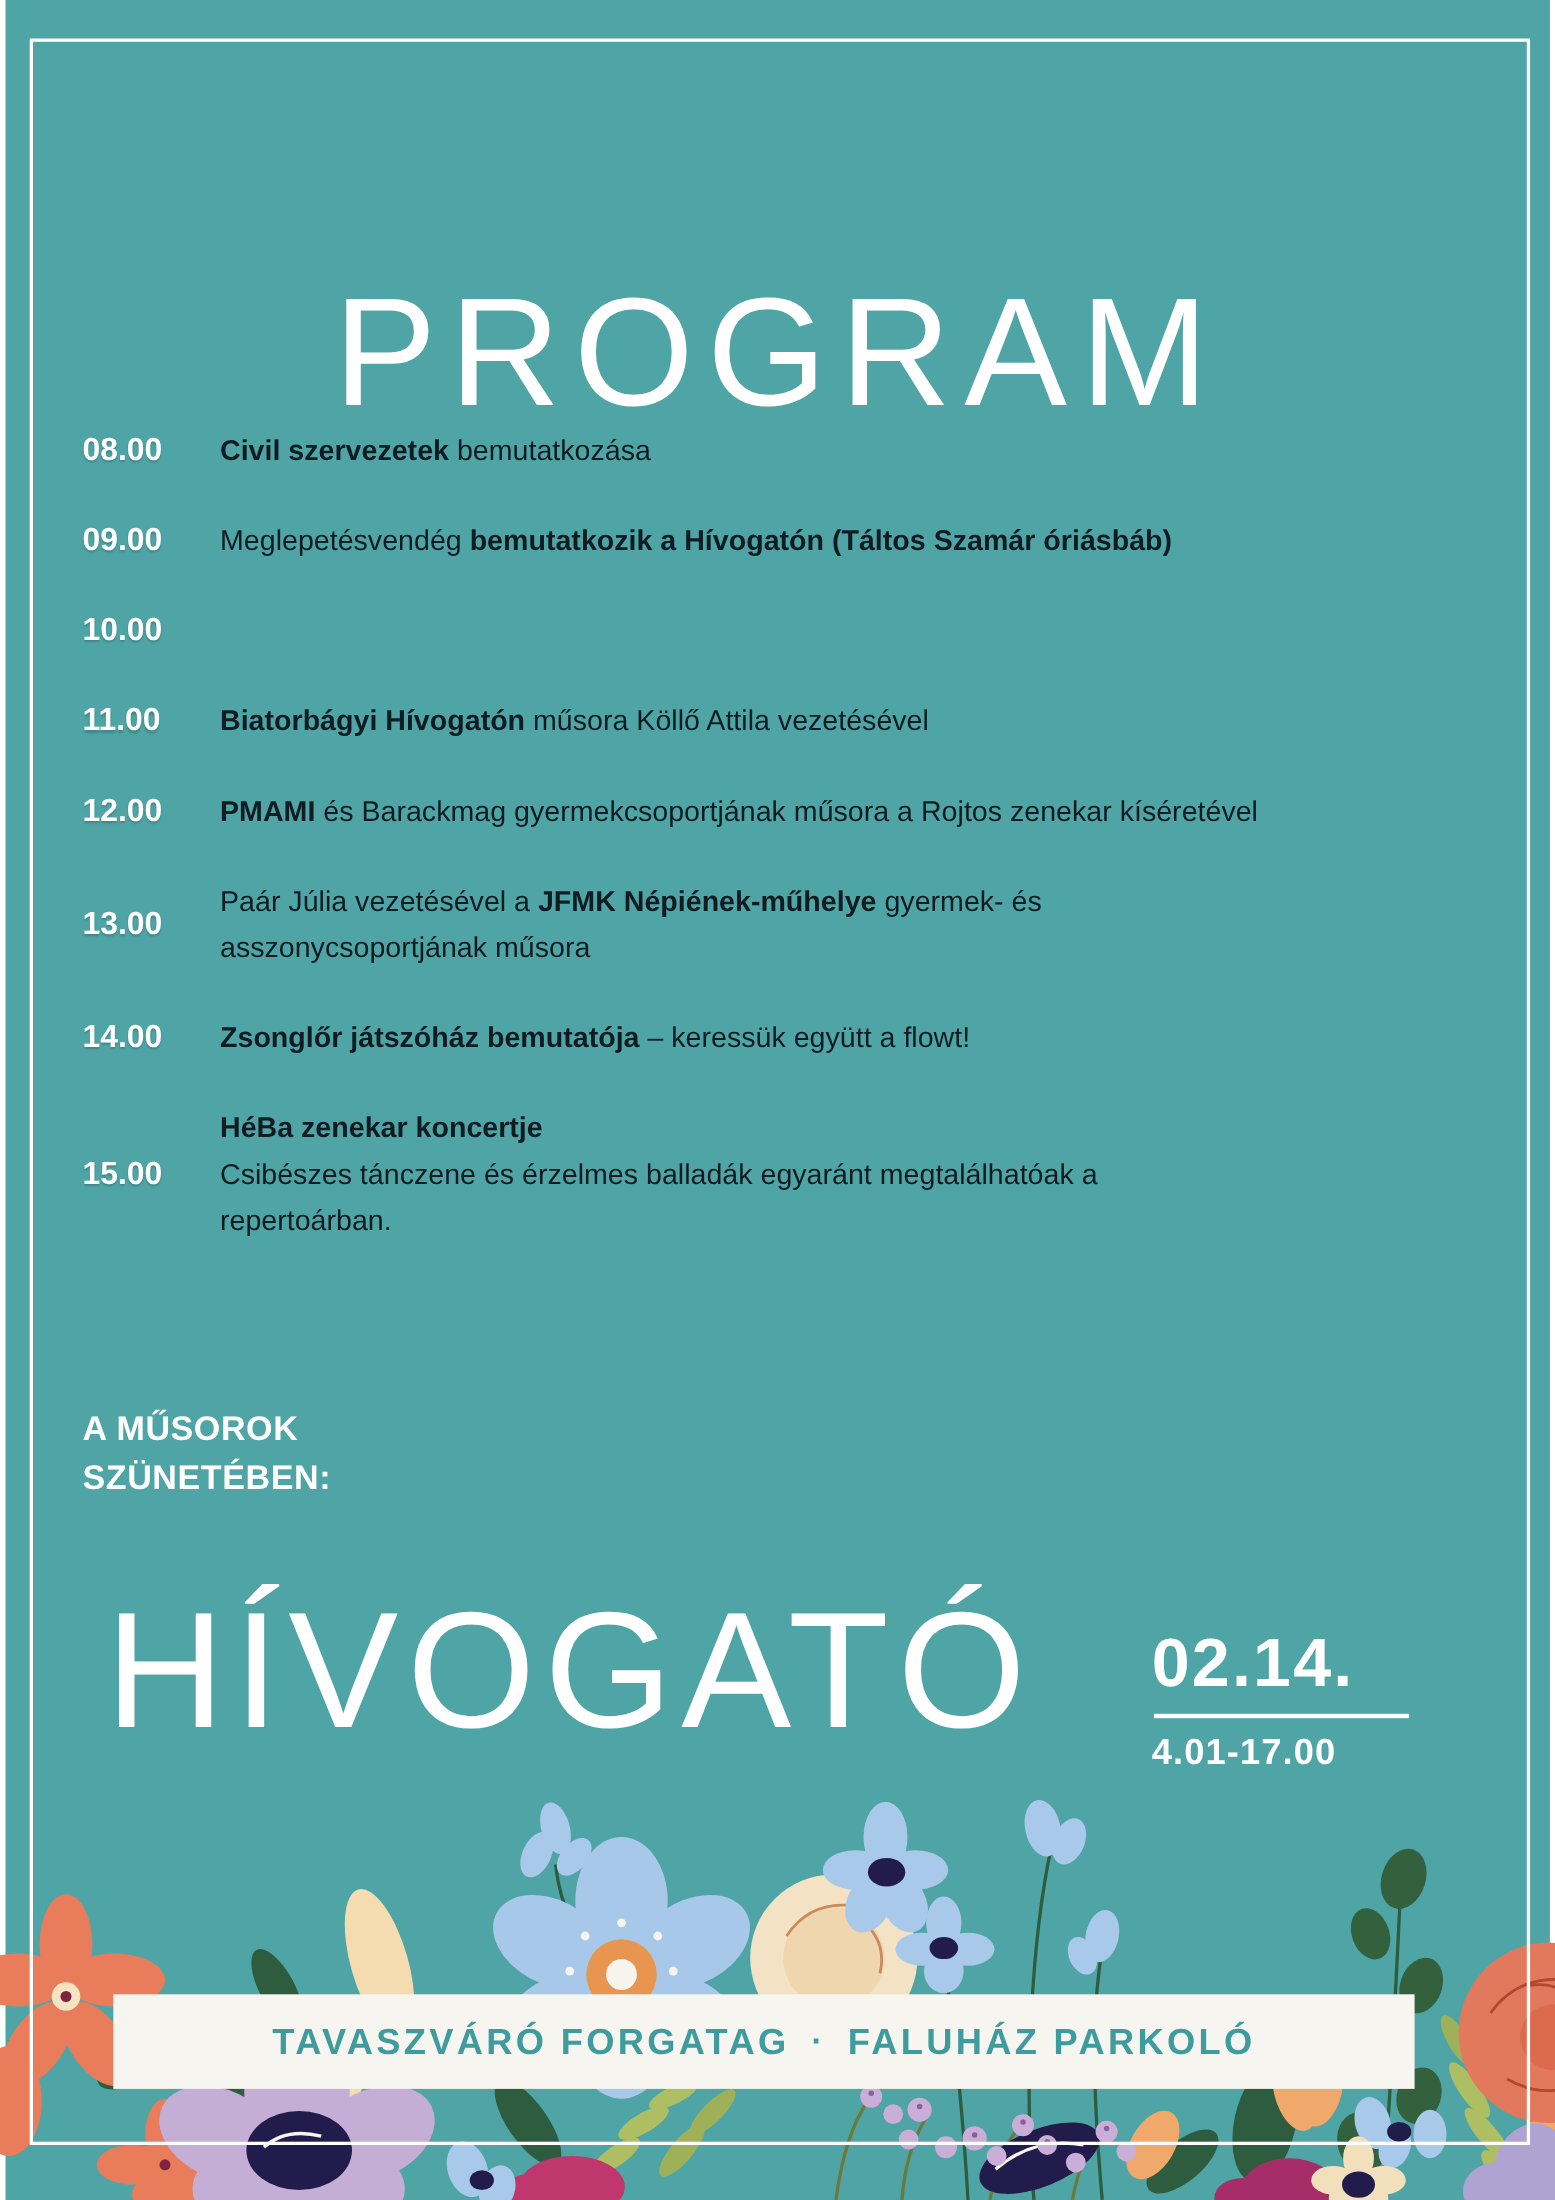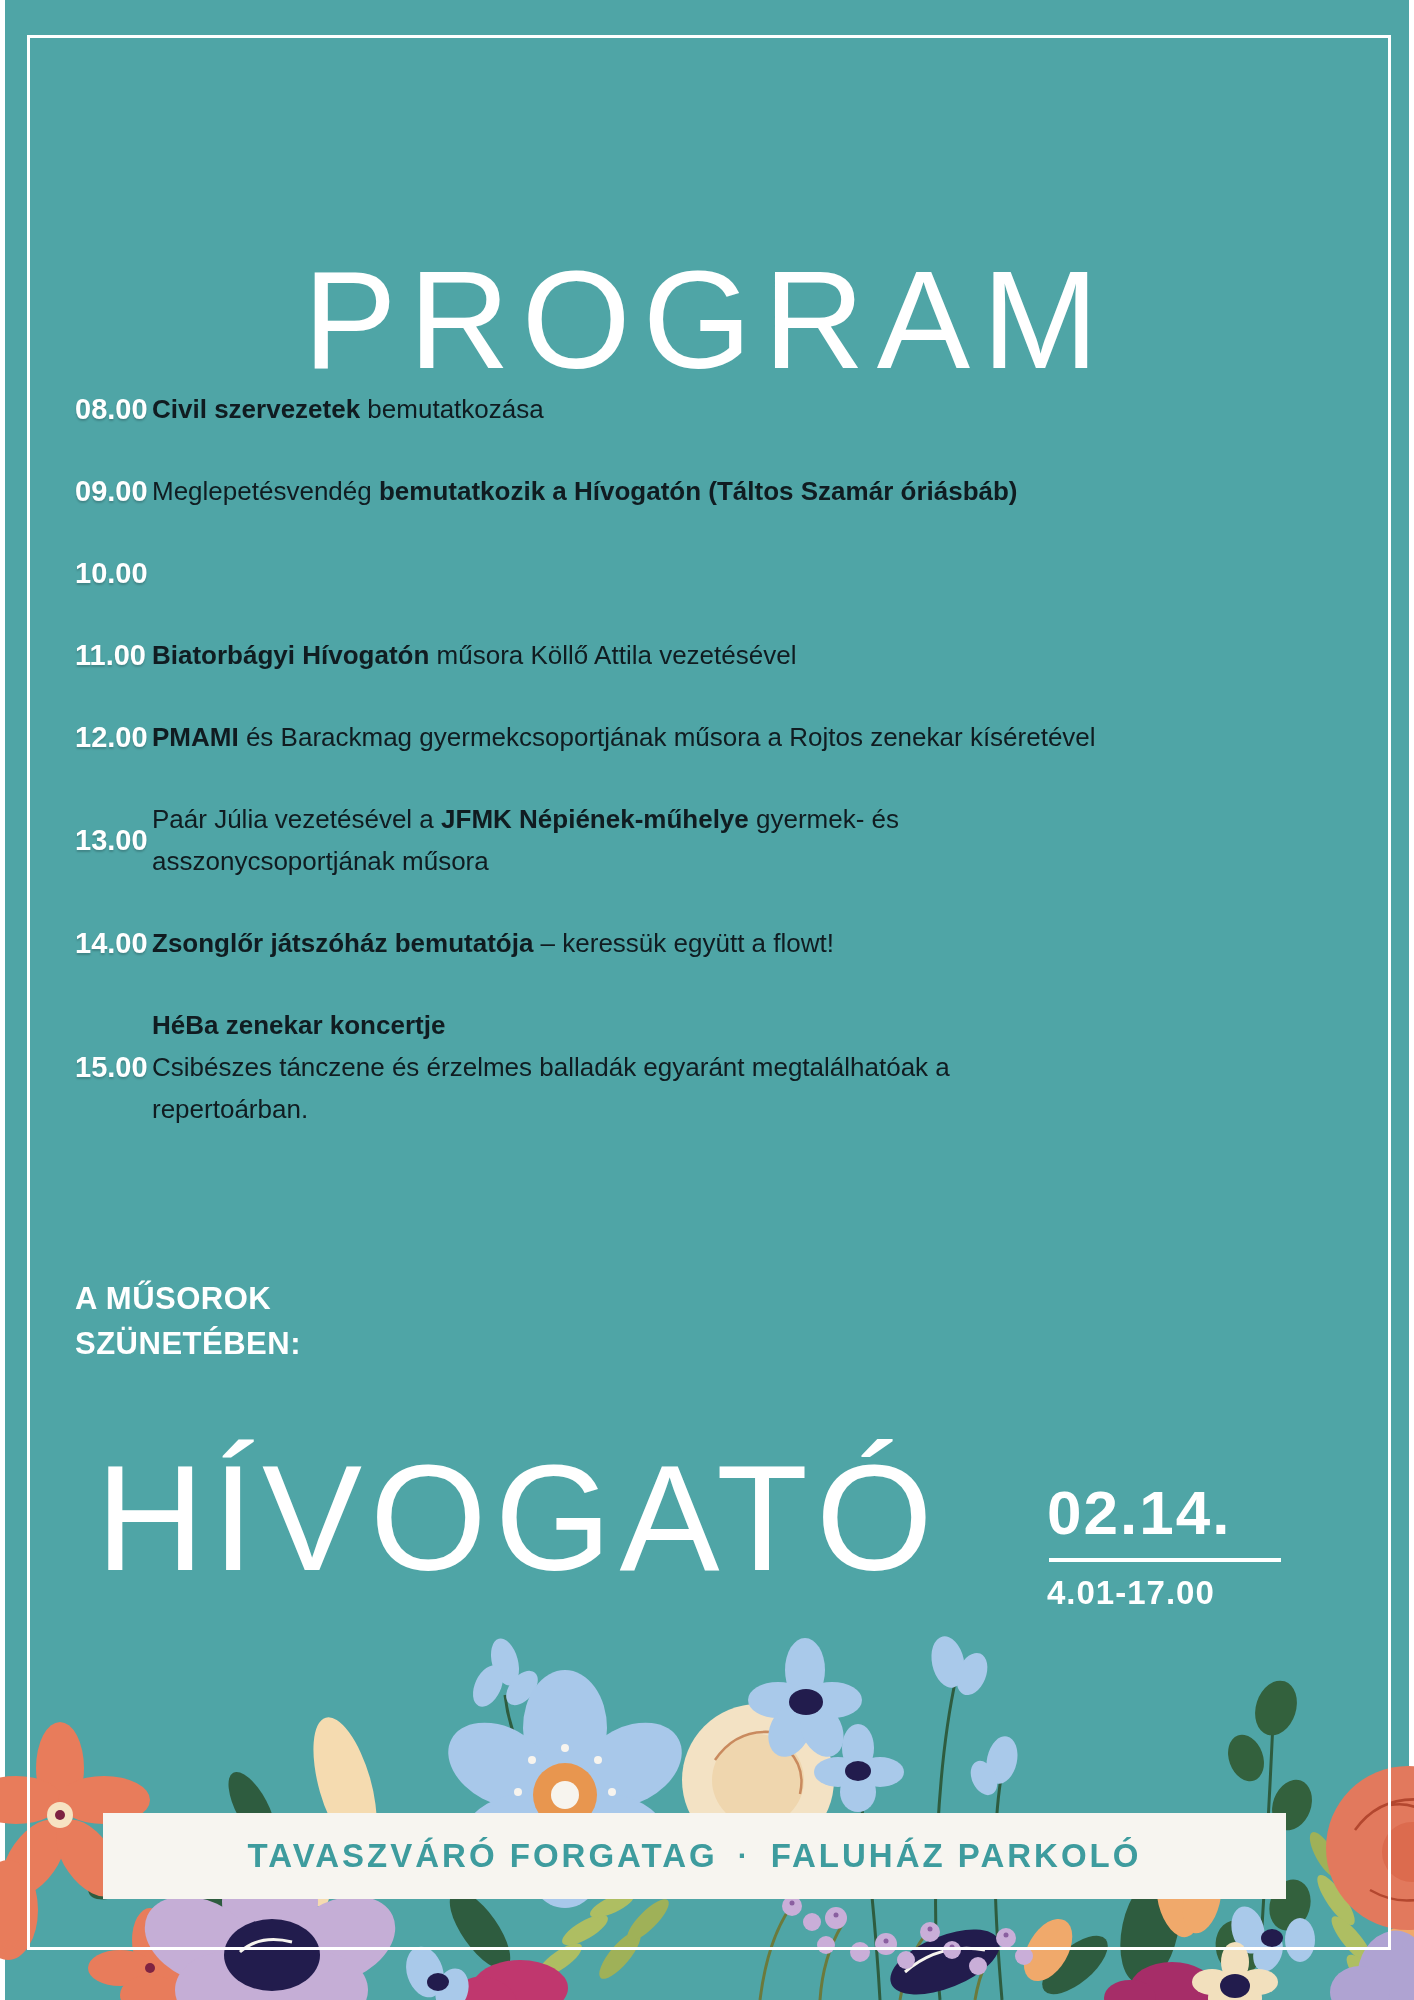--- a/index.html
+++ b/index.html
@@ -15,21 +15,21 @@
   
   .title{position:absolute;top:156px;left:0;width:100%;text-align:center;
          color:var(--frame,#fff);font-size:140px;font-weight:100;line-height:1;
          letter-spacing:12px;z-index:3;}
   
   .schedule{position:absolute;left:75px;top:388px;right:60px;z-index:3;}
   .row{display:flex;align-items:center;margin-bottom:40px;}
   .time{flex:0 0 77px;color:var(--time-white,#fff);font-weight:700;font-size:29px;
         line-height:42px;text-shadow:0 2px 2px rgba(20,40,45,.25);}
   .desc{color:var(--text-dark,#101C21);font-size:26px;line-height:42px;}
-  .desc .line{white-space:nowrap;}
+  .desc .line{white-space:nowrap;margin-left:48px;}
   .desc .b{font-weight:700;}
   
   .breaks{position:absolute;left:75px;top:1276px;right:60px;display:flex;z-index:3;}
   .breaks-label{flex:0 0 203px;color:var(--time-white,#fff);font-weight:700;
                 font-size:31px;line-height:45px;letter-spacing:.5px;}
   .breaks-text{color:var(--text-dark,#101C21);font-size:26px;line-height:42px;margin-top:2px;}
   
   .logo{position:absolute;left:96px;top:1443px;color:var(--frame,#fff);
         font-size:150px;font-weight:100;line-height:1;letter-spacing:8px;z-index:3;}
   .datebox{position:absolute;left:1047px;top:1482px;width:240px;z-index:3;color:var(--frame,#fff);}

